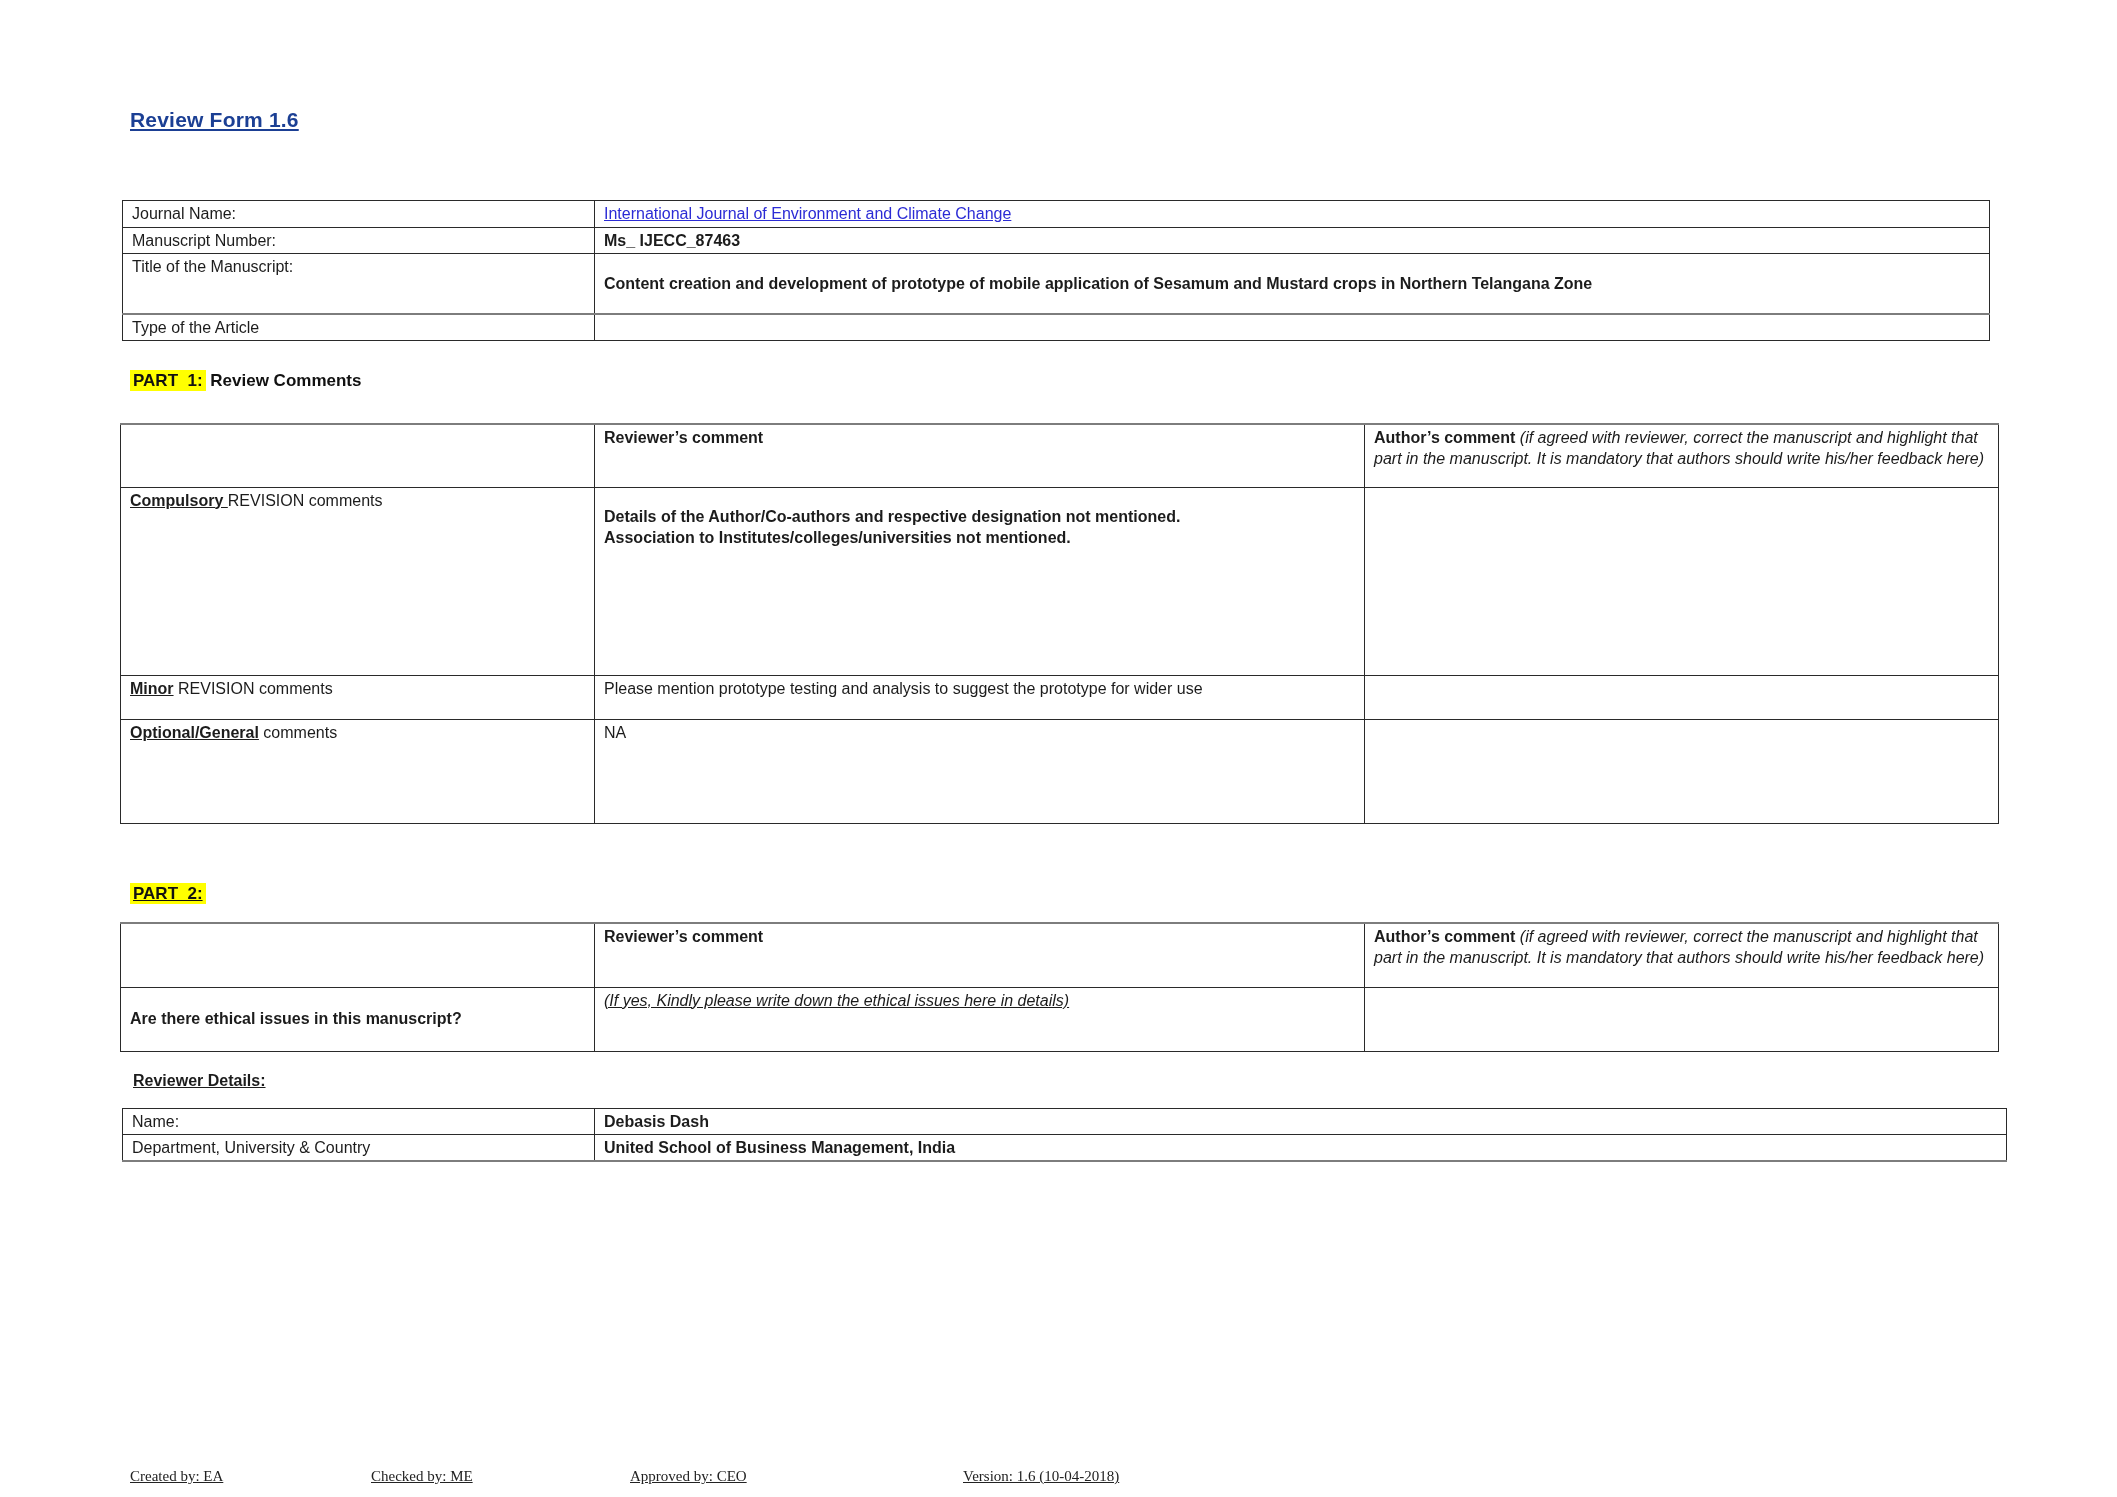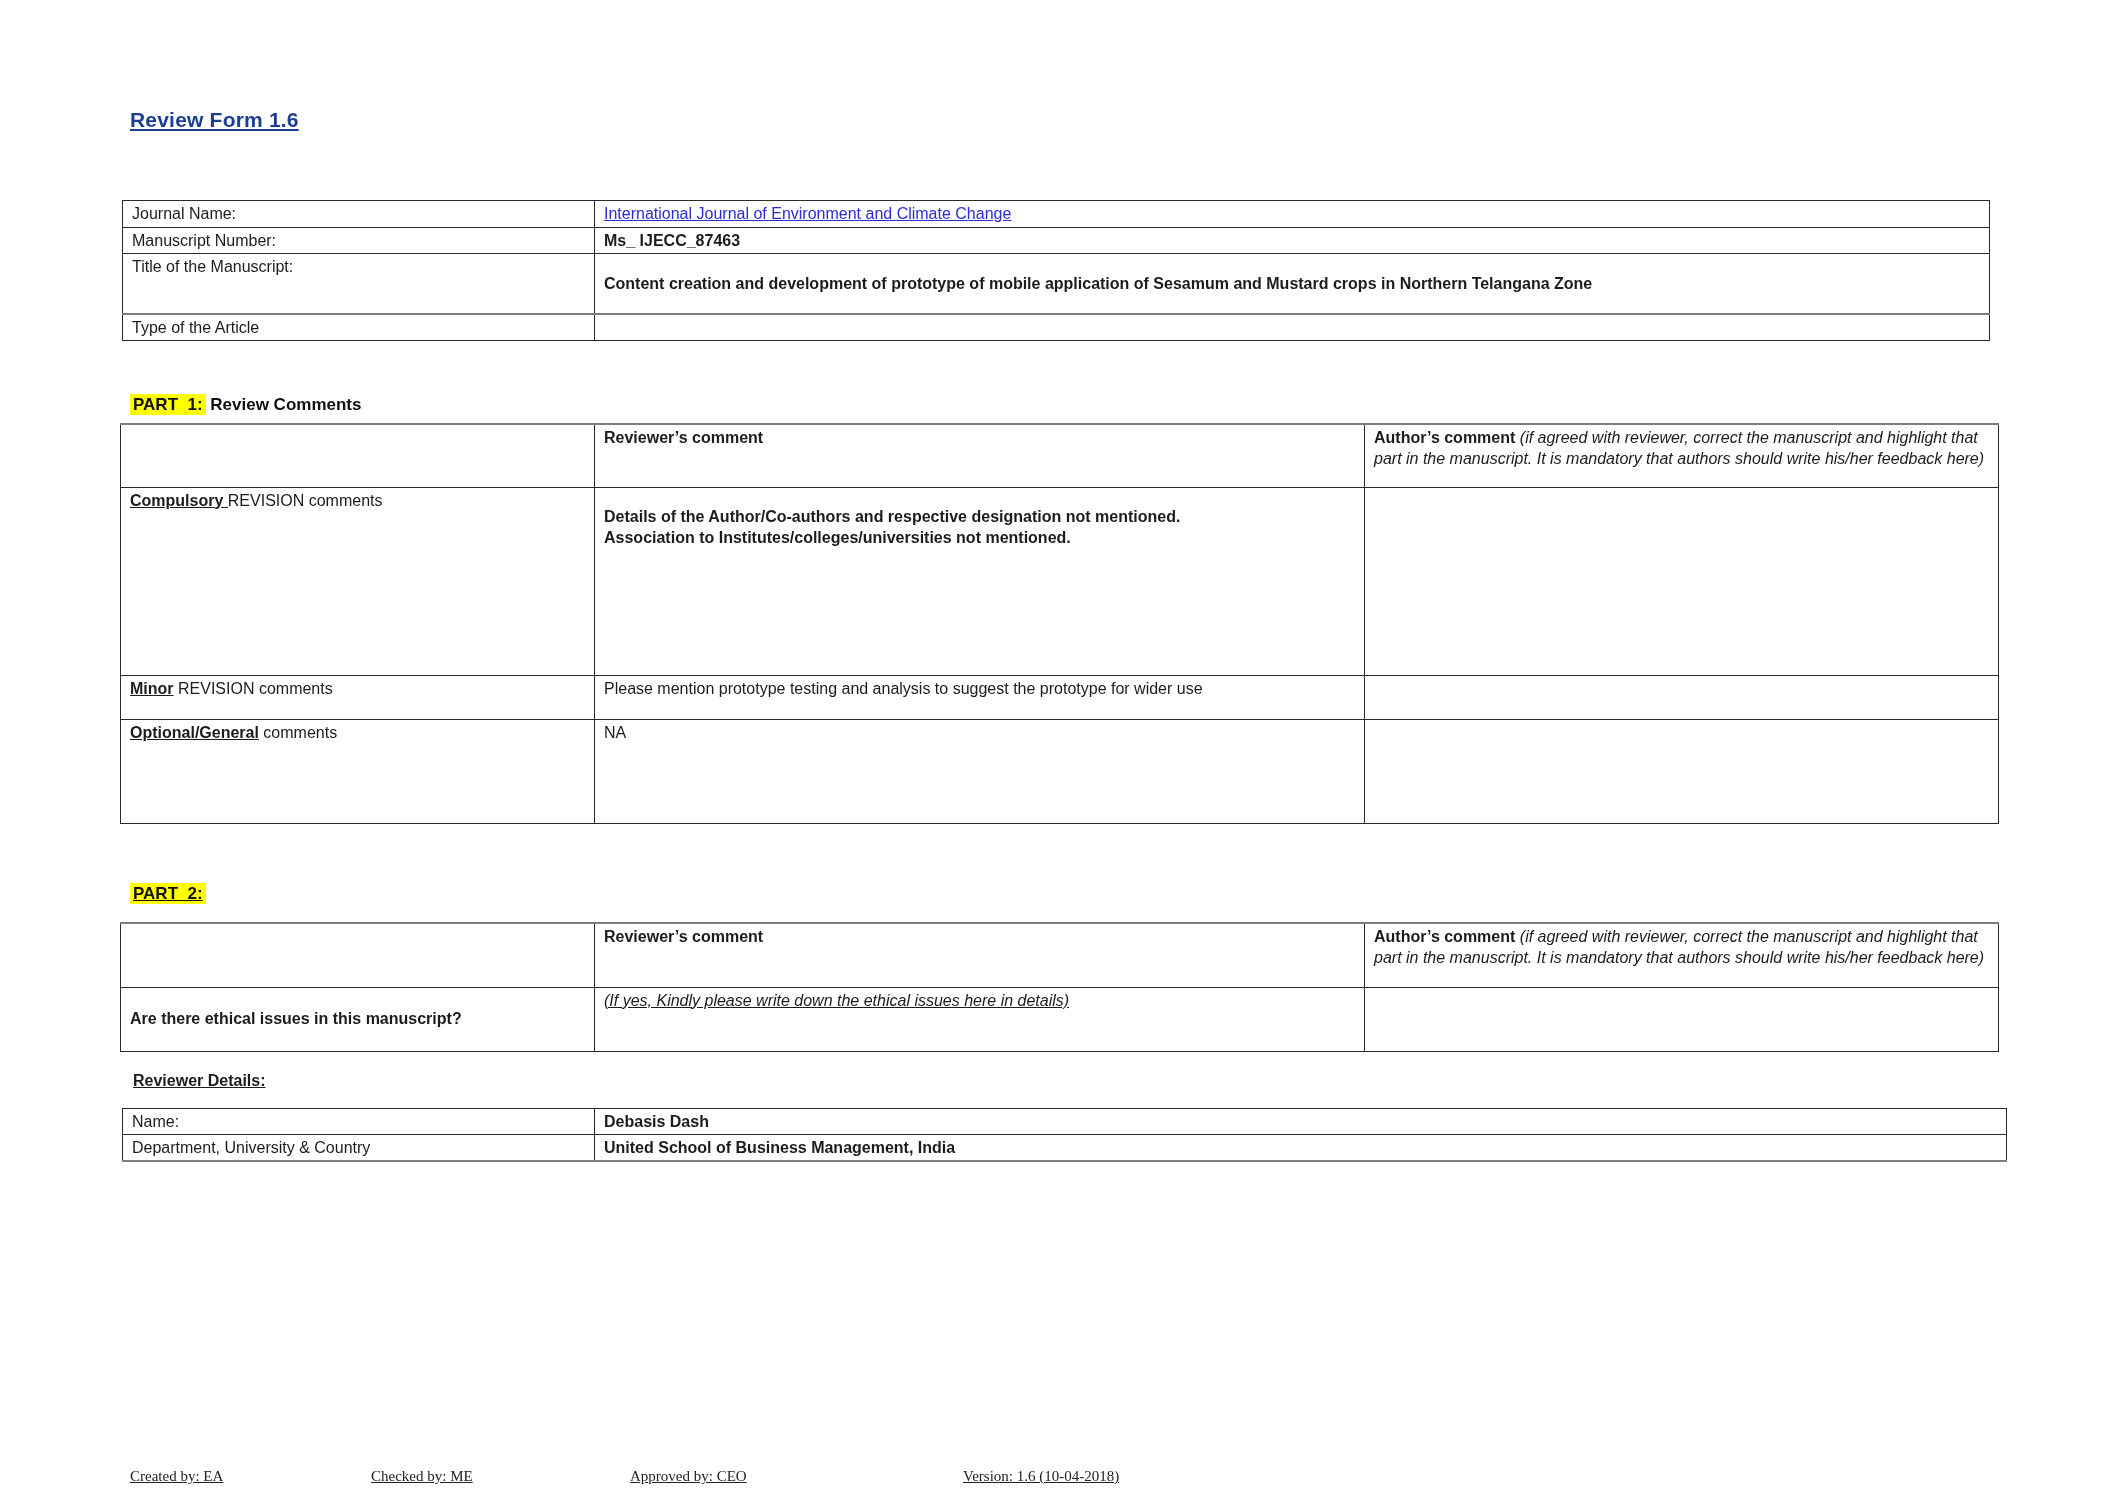--- a/index.html
+++ b/index.html
@@ -35,21 +35,21 @@
   
   .t-journal{left:122px;top:200px;width:1868px;}
   .t-journal .c1{width:472px;}
   .t-journal tr.r1{height:27px;border-radius:11px;}
   .t-journal tr.r2{height:25px;}
   .t-journal tr.r3{height:60px;}
   .t-journal tr.r4{height:16px;}
   .t-journal tr.r3 td{border-bottom:2px solid var(--line-gray);}
   
   .part-heading{position:absolute;left:130px;font-size:17px;font-weight:bold;color:#111;}
-  .ph1{top:395px;}
+  .ph1{top:371px;}
   .ph2{top:884px;}
   .hl{background:var(--hl-yellow);white-space:pre;padding:1px 3px;}
   
   .t-part{left:120px;width:1878px;padding-left:16px;}
   .t-part1{top:423px;border-top:2px solid var(--line-gray);}
   .t-part2{top:922px;border-top:2px solid var(--line-gray);}
   .t-part .c1{width:474px;}
   .t-part .c2{width:770px;}
   .t-part .c3{width:634px;}
   .t-part1 tr.hrow{height:63px;}

